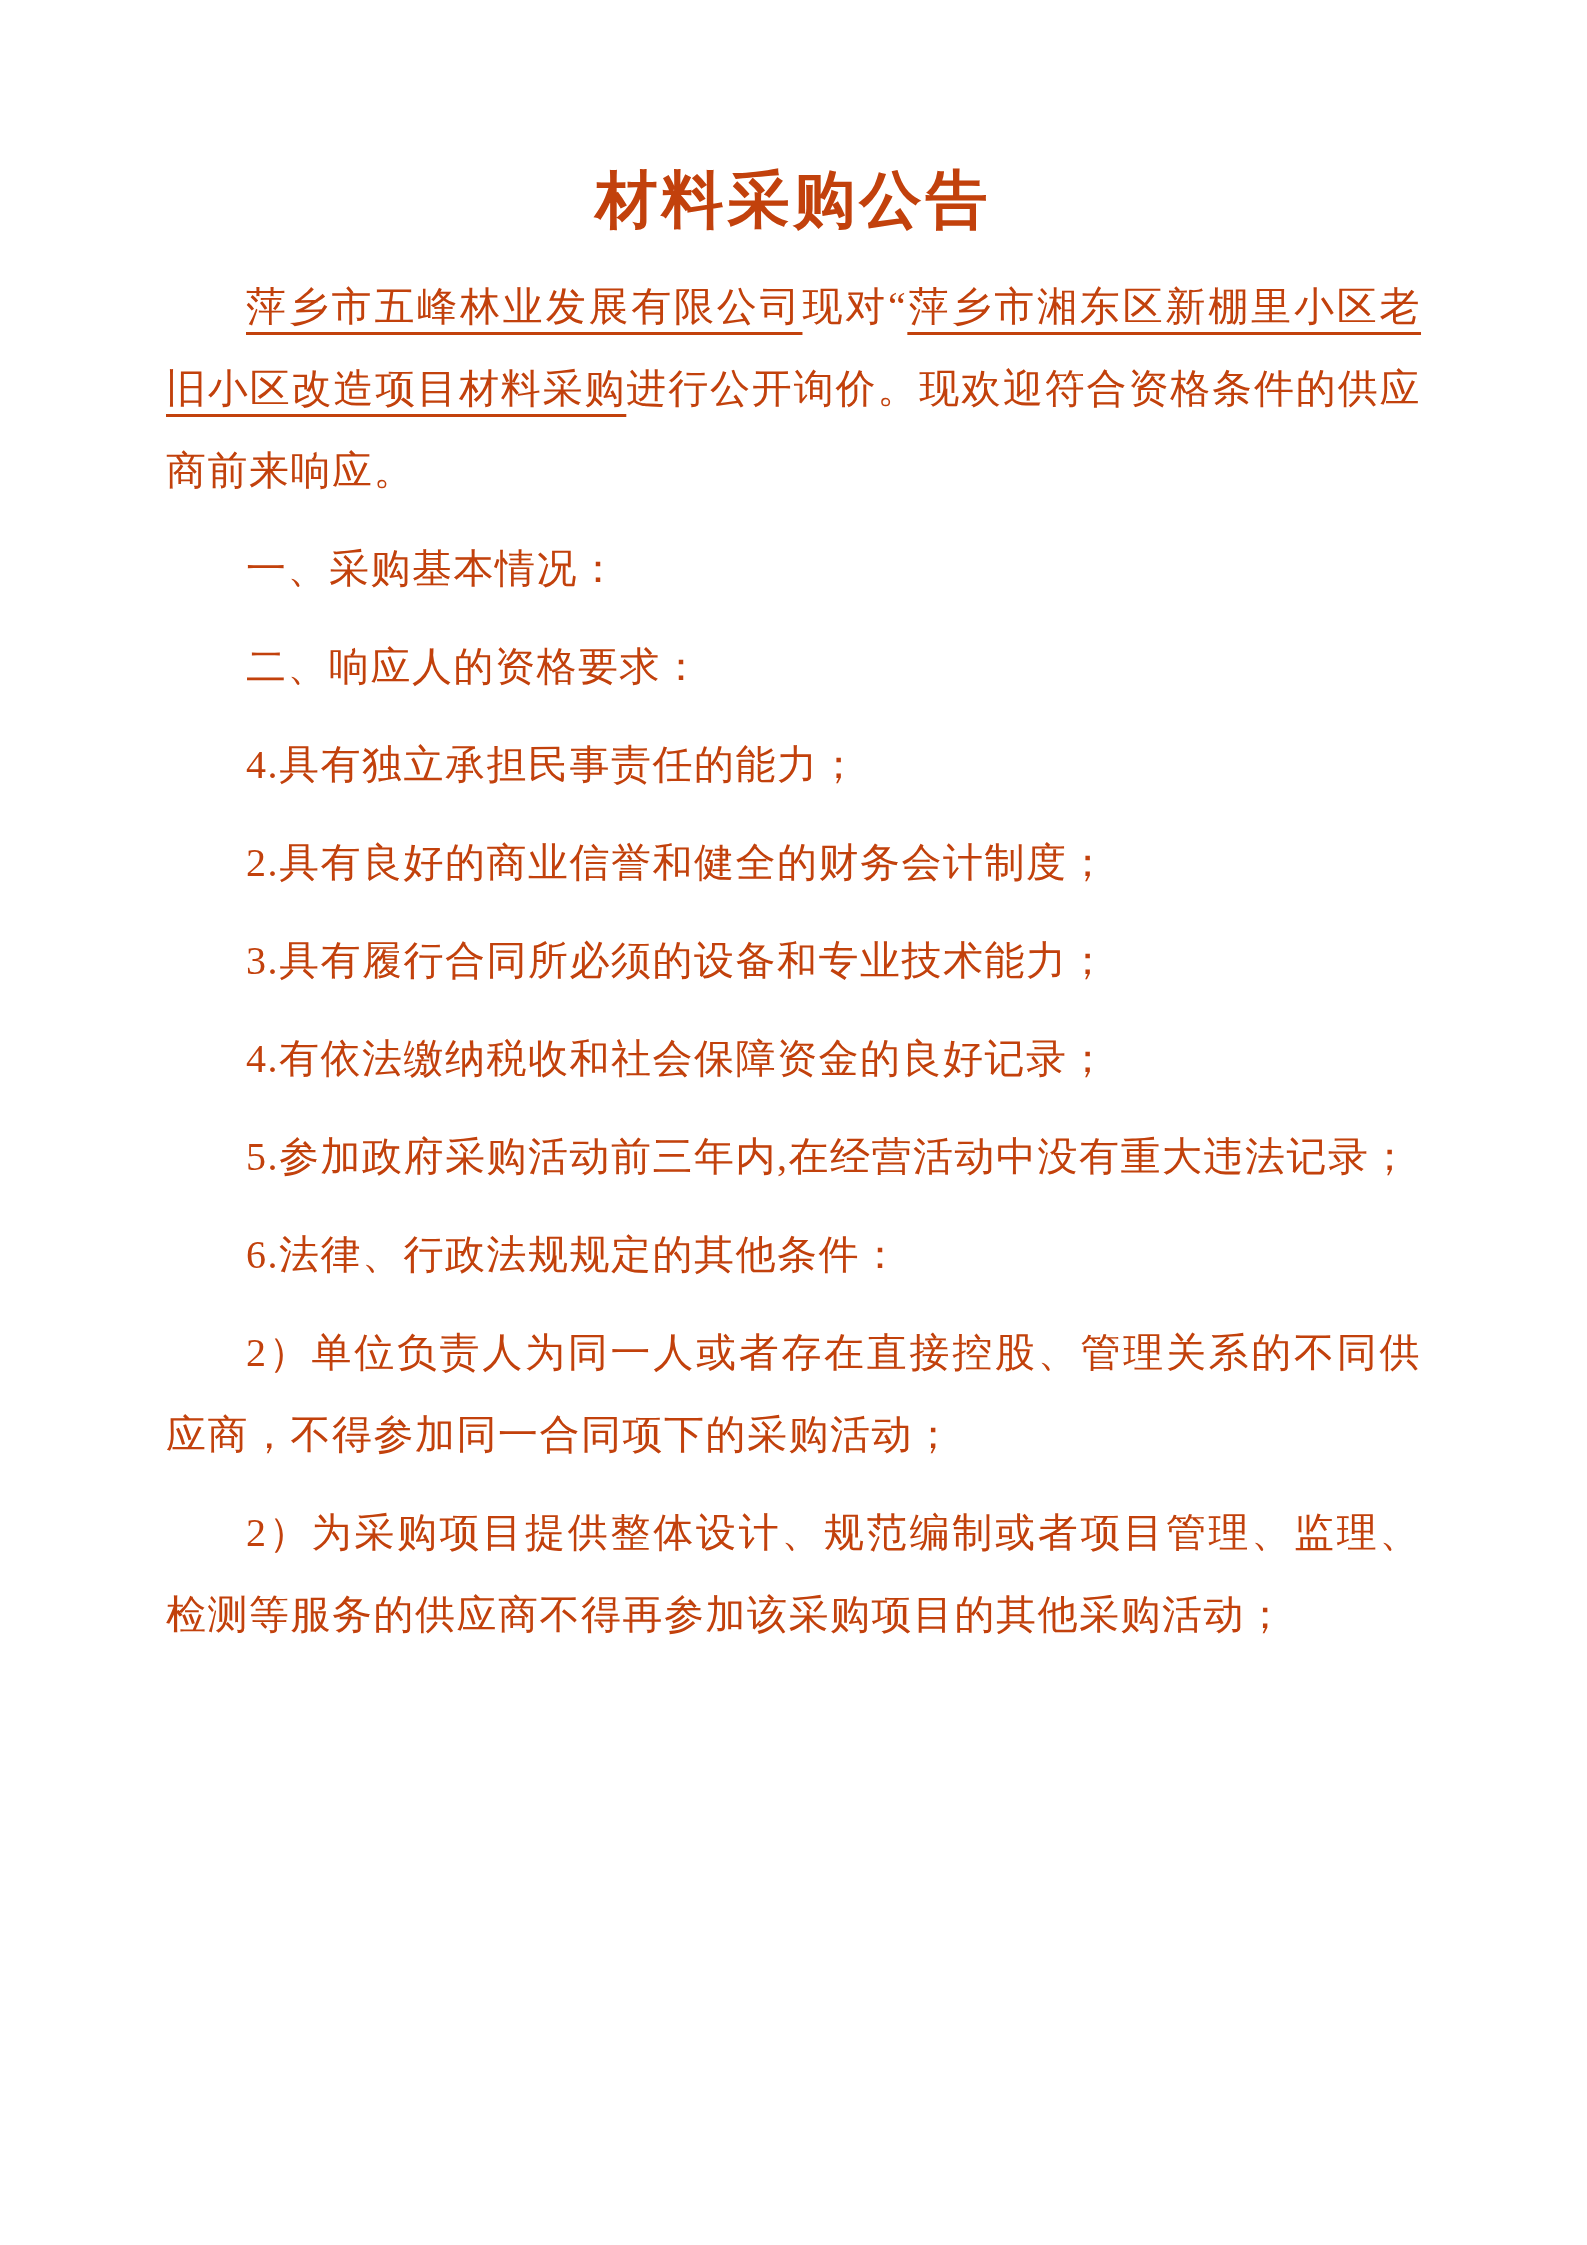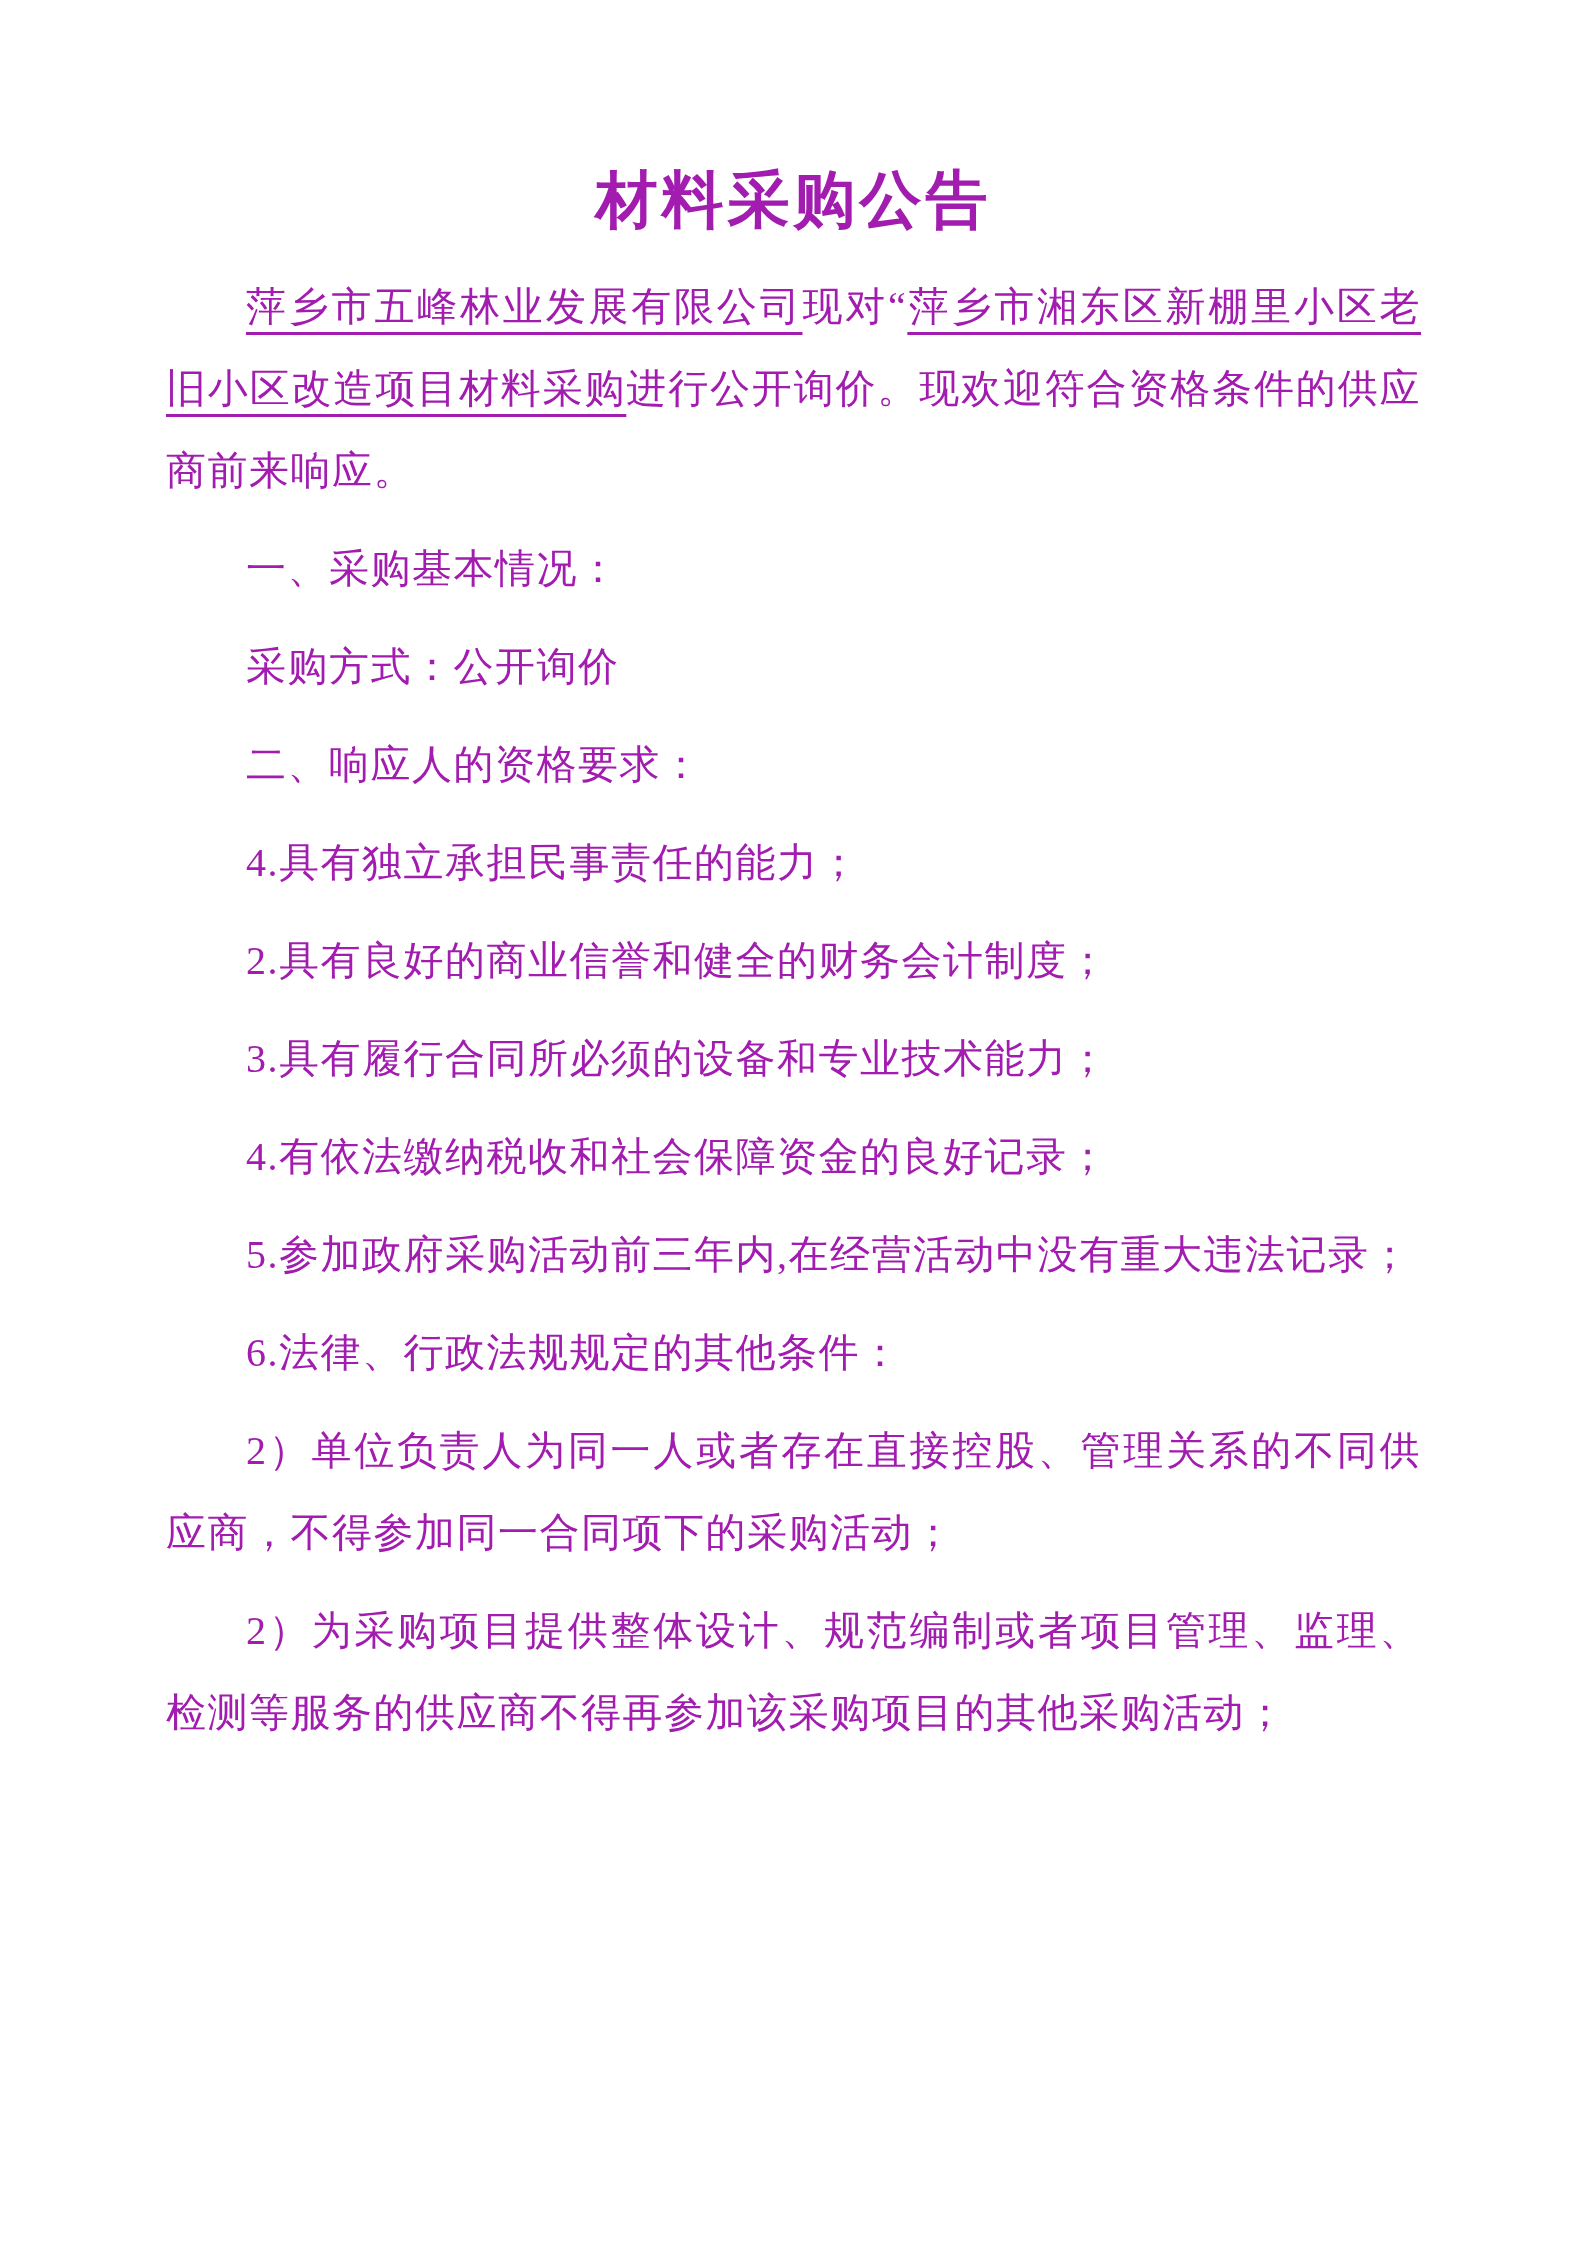--- a/index.html
+++ b/index.html
@@ -8,21 +8,21 @@
     background: #ffffff;
   }
   .page {
     position: relative;
     width: 1587px;
     height: 1919px;
     background: #ffffff;
     box-sizing: border-box;
     padding: 150px 150px 0 150px;
     overflow: hidden;
-    color: #a21caf;
+    color: #c2410c;
     font-family: "Liberation Serif", "DejaVu Serif", serif;
   }
   .doc-title {
     text-align: center;
     font-family: "Liberation Sans", "DejaVu Sans", sans-serif;
     font-weight: 700;
     font-size: 62px;
     line-height: 100px;
     letter-spacing: 4px;
     margin: 0 0 10px 0;
@@ -45,21 +45,20 @@
 </head>
 <body>
 
 <div class="page">
 
   <h1 class="doc-title">材料采购公告</h1>
 
   <p class="para"><span class="u">萍乡市五峰林业发展有限公司</span><span>现对“</span><span class="u">萍乡市湘东区新棚里小区老旧小区改造项目材料采购</span><span>进行公开询价。现欢迎符合资格条件的供应商前来响应。</span></p>
 
   <p class="para">一、采购基本情况：</p>
-  <p class="para">采购方式：公开询价</p>
   <p class="para">二、响应人的资格要求：</p>
   <p class="para">4.具有独立承担民事责任的能力；</p>
   <p class="para">2.具有良好的商业信誉和健全的财务会计制度；</p>
   <p class="para">3.具有履行合同所必须的设备和专业技术能力；</p>
   <p class="para">4.有依法缴纳税收和社会保障资金的良好记录；</p>
   <p class="para">5.参加政府采购活动前三年内,在经营活动中没有重大违法记录；</p>
   <p class="para">6.法律、行政法规规定的其他条件：</p>
   <p class="para">2）单位负责人为同一人或者存在直接控股、管理关系的不同供应商，不得参加同一合同项下的采购活动；</p>
   <p class="para">2）为采购项目提供整体设计、规范编制或者项目管理、监理、检测等服务的供应商不得再参加该采购项目的其他采购活动；</p>
 

